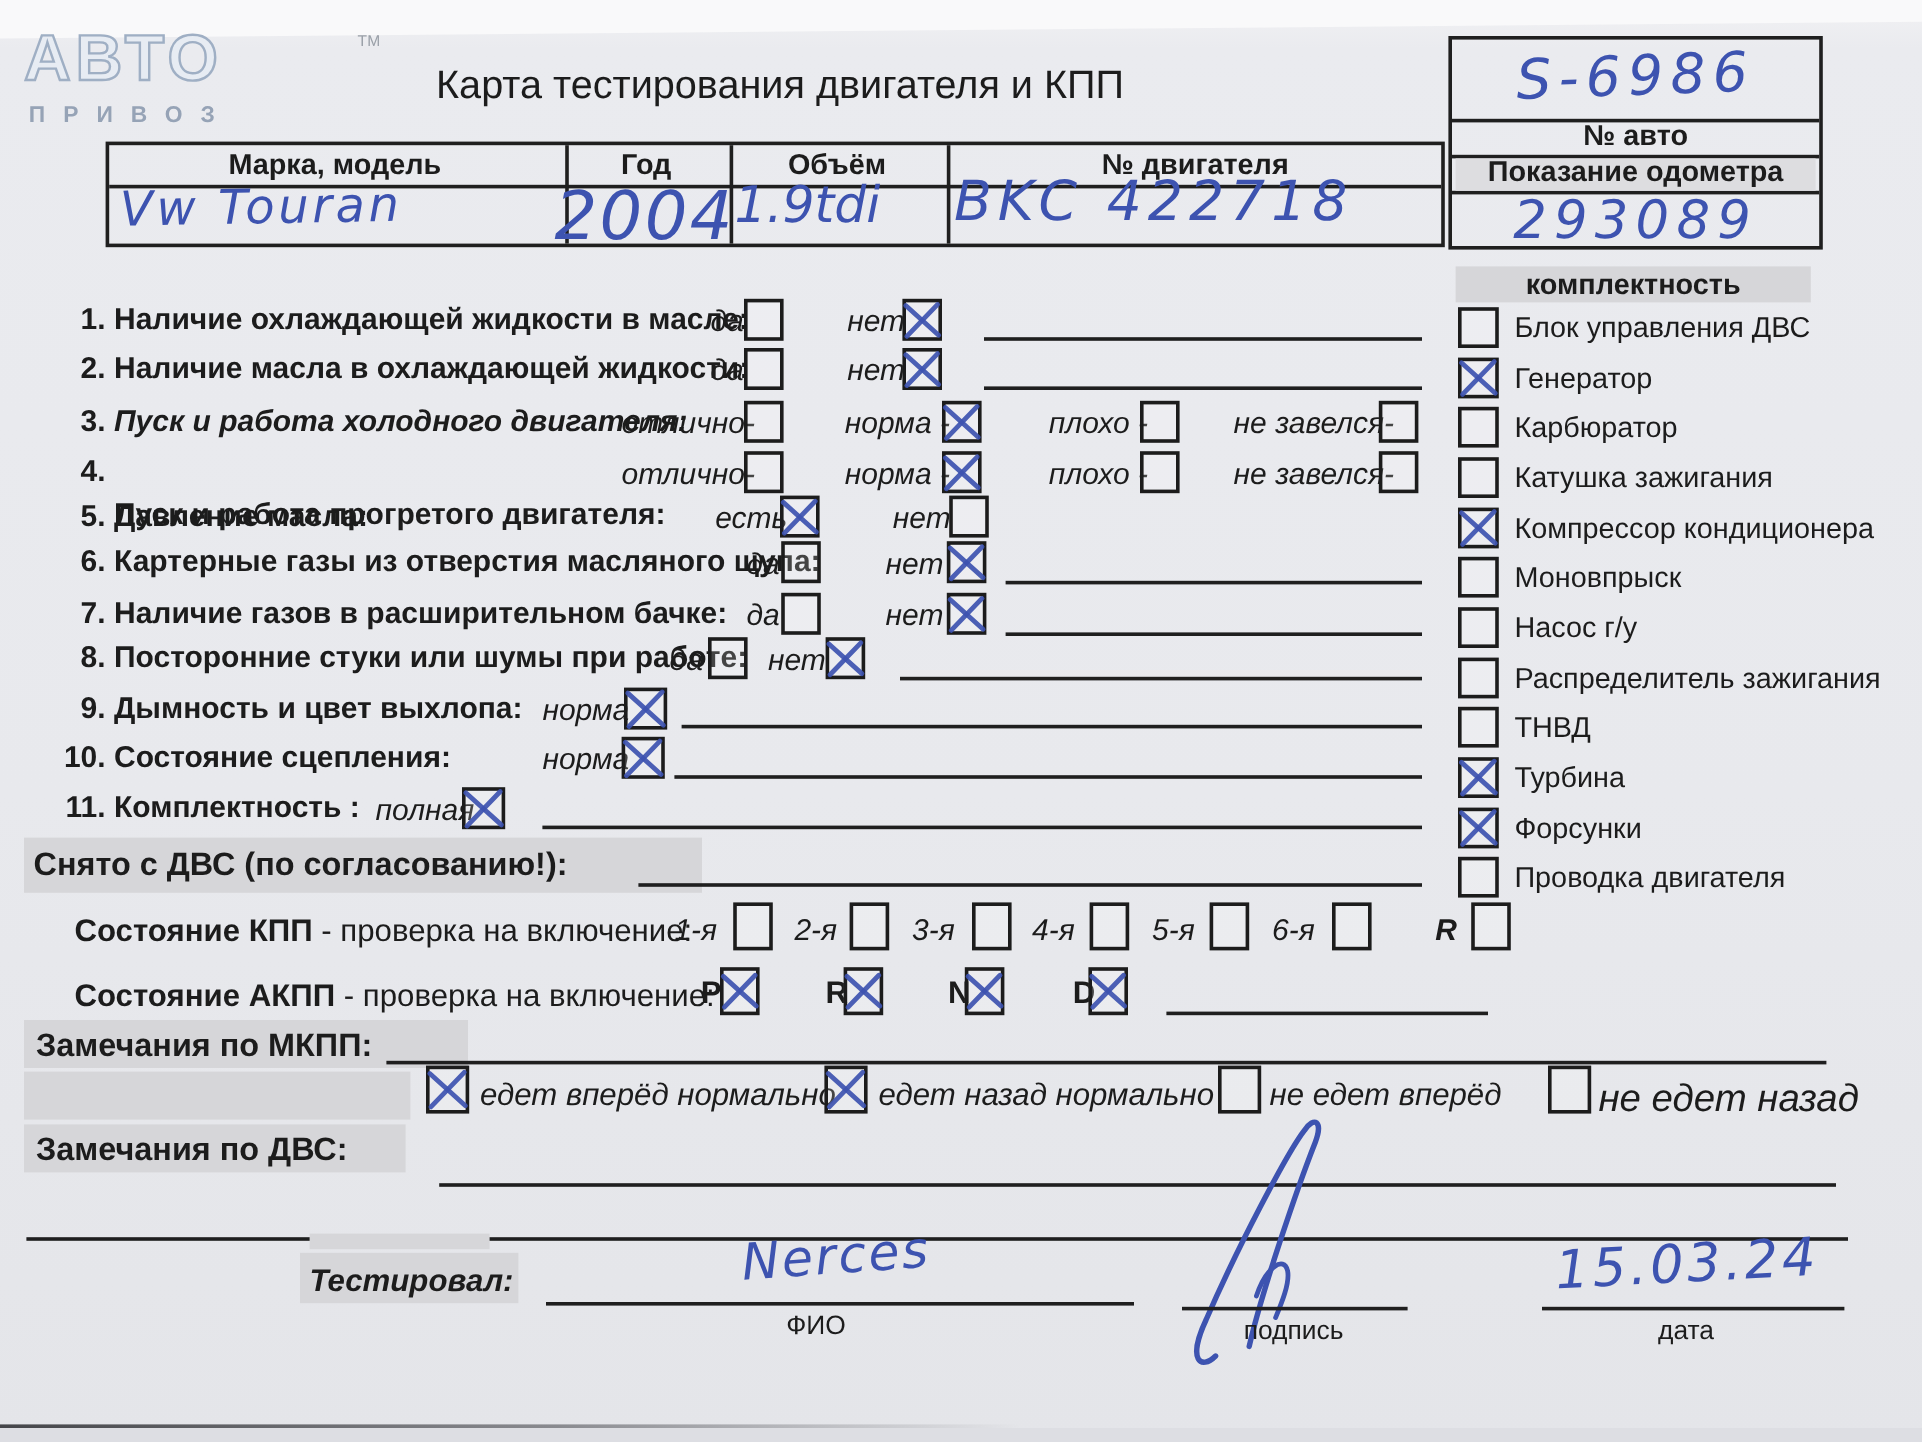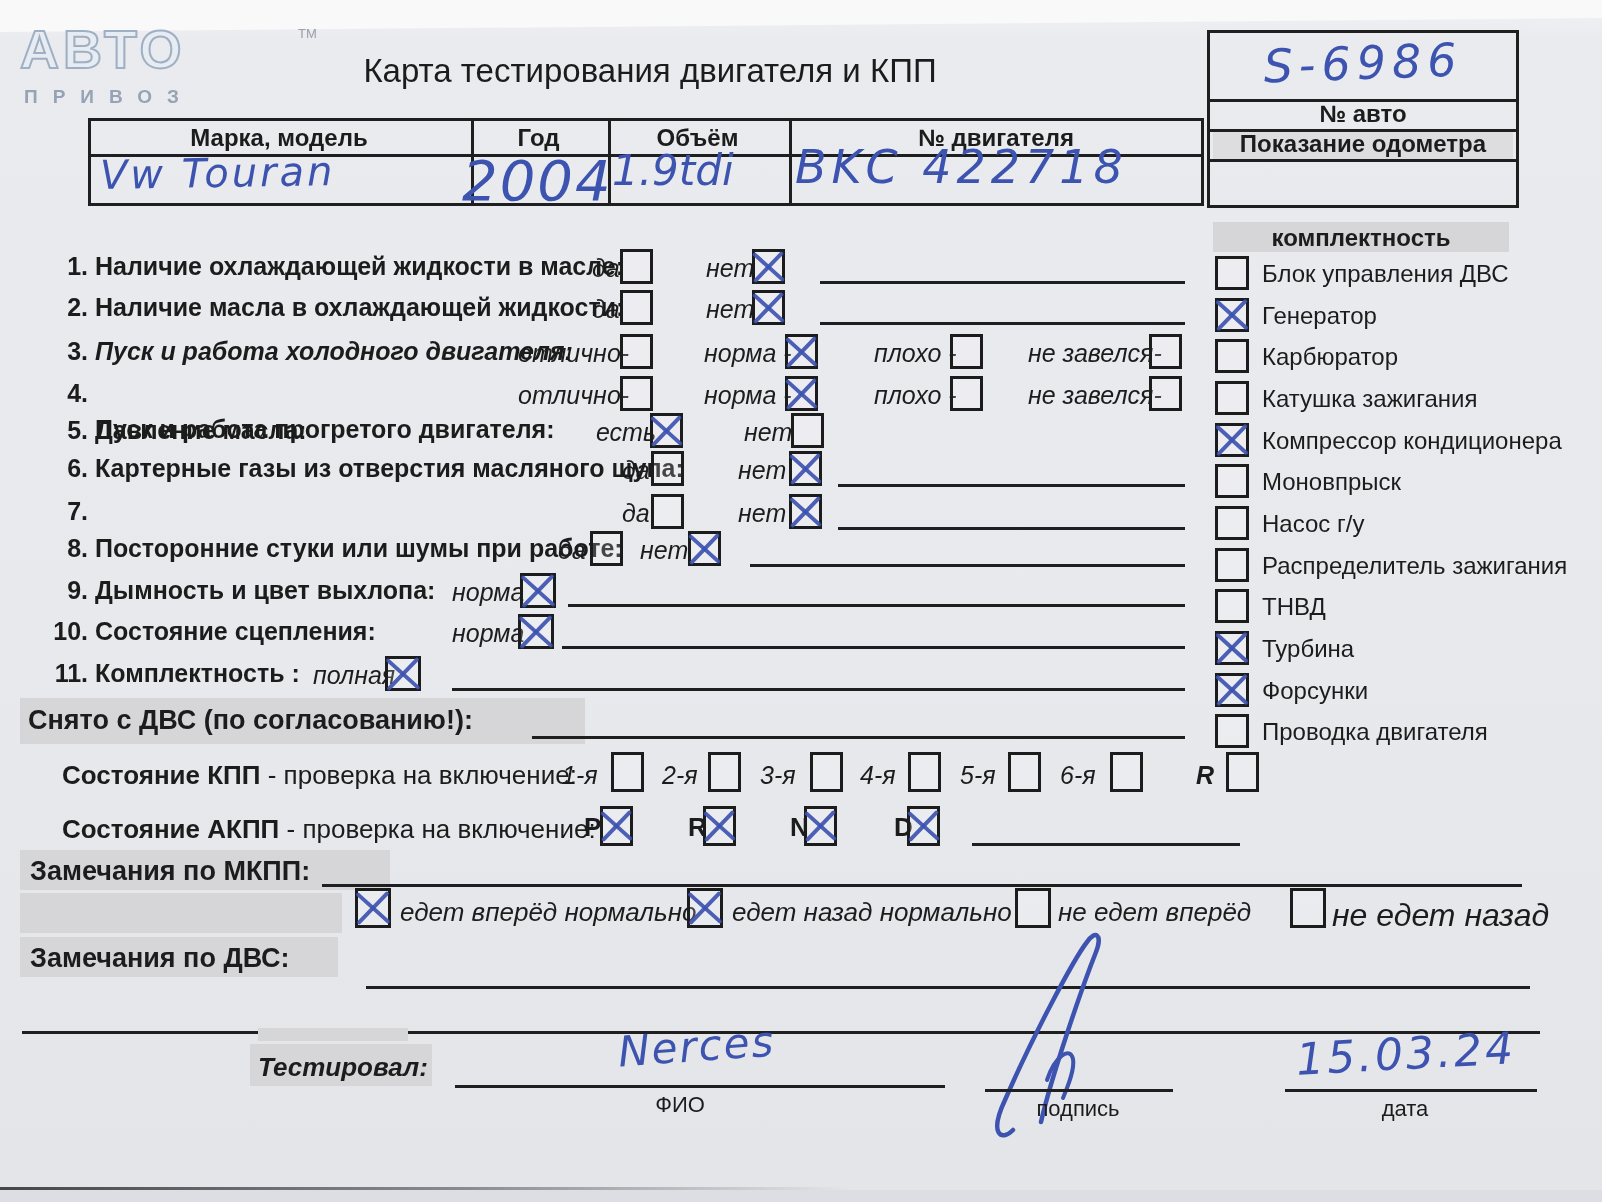--- a/index.html
+++ b/index.html
@@ -72,20 +72,21 @@
 
   <div class="box" style="left:1207px;top:30px;width:312px;height:178px;">
     <div class="hdiv" style="top:66px;"></div>
     <div class="hdiv" style="top:96px;"></div>
     <div class="hdiv" style="top:126px;"></div>
     <div class="gray" style="left:3px;right:3px;top:99px;height:27px;background:#dddde0;"></div>
   </div>
   <div class="abs hw ctr" style="left:1207px;top:36px;width:312px;font-size:46px;letter-spacing:6px;transform:rotate(-2deg);">S-6986</div>
   <div class="abs small-lbl ctr" style="left:1207px;top:100px;width:312px;">№ авто</div>
   <div class="abs small-lbl ctr" style="left:1207px;top:130px;width:312px;">Показание одометра</div>
+  <div class="abs hw ctr" style="left:1207px;top:158px;width:312px;font-size:44px;letter-spacing:6px;">293089</div>
 
   <div class="gray" style="left:1213px;top:222px;width:296px;height:30px;"></div>
   <div class="abs small-lbl ctr" style="left:1213px;top:224px;width:296px;">комплектность</div>
 
   <span class="cb" style="left:1215px;top:256px;width:34px;height:34px;"></span>
   <div class="abs eq" style="left:1262px;top:260px;">Блок управления ДВС</div>
   <span class="cb checked" style="left:1215px;top:298px;width:34px;height:34px;"></span>
   <div class="abs eq" style="left:1262px;top:302px;">Генератор</div>
   <span class="cb" style="left:1215px;top:339px;width:34px;height:34px;"></span>
   <div class="abs eq" style="left:1262px;top:343px;">Карбюратор</div>
@@ -155,20 +156,21 @@
 
   <div class="abs lbl" style="left:52px;top:454px;width:36px;text-align:right;">6.</div>
   <div class="abs lbl" style="left:95px;top:454px;">Картерные газы из отверстия масляного щупа:</div>
   <div class="abs opt" style="left:622px;top:456px;">да</div>
   <span class="cb" style="left:651px;top:451px;"></span>
   <div class="abs opt" style="left:738px;top:456px;">нет</div>
   <span class="cb checked" style="left:789px;top:451px;"></span>
   <div class="line" style="left:838px;top:484px;width:347px;"></div>
 
   <div class="abs lbl" style="left:52px;top:497px;width:36px;text-align:right;">7.</div>
+  <div class="abs lbl" style="left:95px;top:497px;">Наличие газов в расширительном бачке:</div>
   <div class="abs opt" style="left:622px;top:499px;">да</div>
   <span class="cb" style="left:651px;top:494px;"></span>
   <div class="abs opt" style="left:738px;top:499px;">нет</div>
   <span class="cb checked" style="left:789px;top:494px;"></span>
   <div class="line" style="left:838px;top:527px;width:347px;"></div>
 
   <div class="abs lbl" style="left:52px;top:534px;width:36px;text-align:right;">8.</div>
   <div class="abs lbl" style="left:95px;top:534px;">Посторонние стуки или шумы при работе:</div>
   <div class="abs opt" style="left:558px;top:536px;">да</div>
   <span class="cb" style="left:590px;top:531px;"></span>

